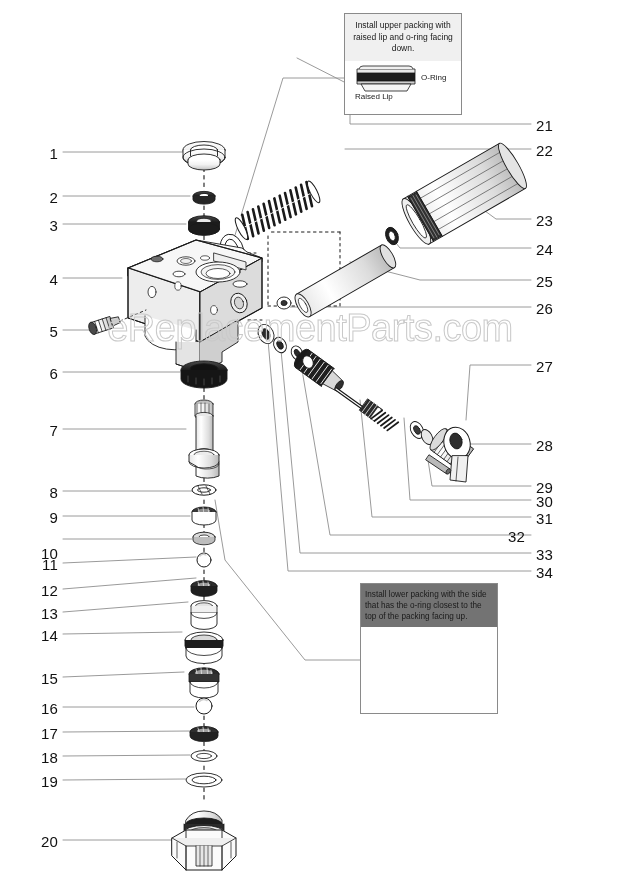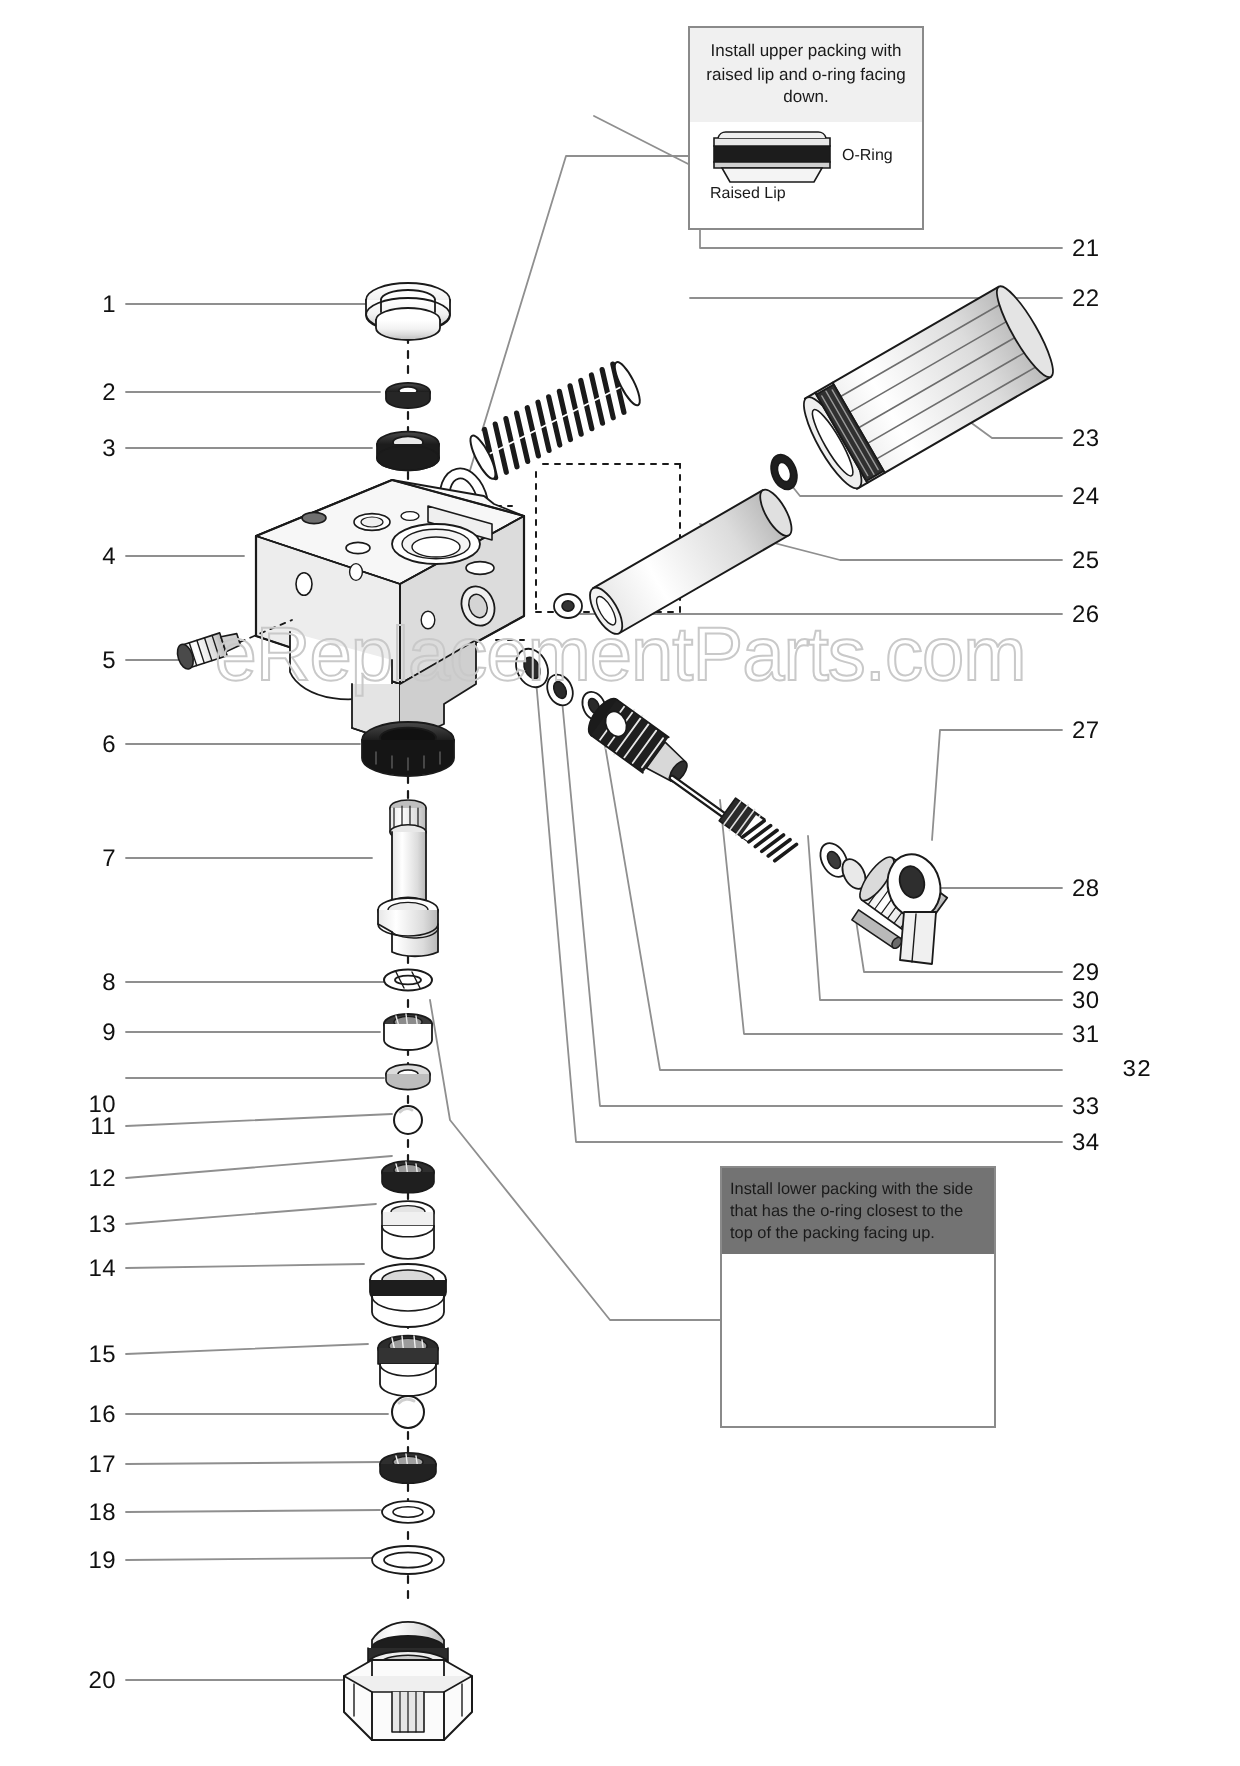--- a/index.html
+++ b/index.html
@@ -36,21 +36,21 @@
     padding:5px 4px 5px 4px;
   }
   .cal-label{
     position:absolute;
     font-size:8px;
     color:#1a1a1a;
     white-space:nowrap;
   }
   .num{
     position:absolute;
-    font-size:12px;
+    font-size:15px;
     color:#111;
     white-space:nowrap;
     letter-spacing:.2px;
   }
   .num.r{text-align:left;}
   .num.l{text-align:right;}
   .wm{
     position:absolute;
     left:0;top:307px;width:620px;
     text-align:center;
@@ -522,21 +522,21 @@
     <div class="num r" style="left:536px;top:142px;">22</div>
     <div class="num r" style="left:536px;top:212px;">23</div>
     <div class="num r" style="left:536px;top:241px;">24</div>
     <div class="num r" style="left:536px;top:273px;">25</div>
     <div class="num r" style="left:536px;top:300px;">26</div>
     <div class="num r" style="left:536px;top:358px;">27</div>
     <div class="num r" style="left:536px;top:437px;">28</div>
     <div class="num r" style="left:536px;top:479px;">29</div>
     <div class="num r" style="left:536px;top:493px;">30</div>
     <div class="num r" style="left:536px;top:510px;">31</div>
-    <div class="num r" style="left:561px;top:528px;font-family:Liberation Mono, monospace;">32</div>
+    <div class="num r" style="left:508px;top:528px;">32</div>
     <div class="num r" style="left:536px;top:546px;">33</div>
     <div class="num r" style="left:536px;top:564px;">34</div>
   </div>
 
   <div class="callout-box" style="left:344px;top:13px;width:118px;height:102px;">
     <div class="callout-text">Install upper packing with raised lip and o-ring facing down.</div>
     <div style="position:relative;height:46px;">
       <svg width="118" height="46" viewBox="0 0 118 46">
 
         <path d="M12 12 L70 12 L70 20 L12 20 Z" fill="#1c1c1c" stroke="#1a1a1a" stroke-width="0.8"></path>

